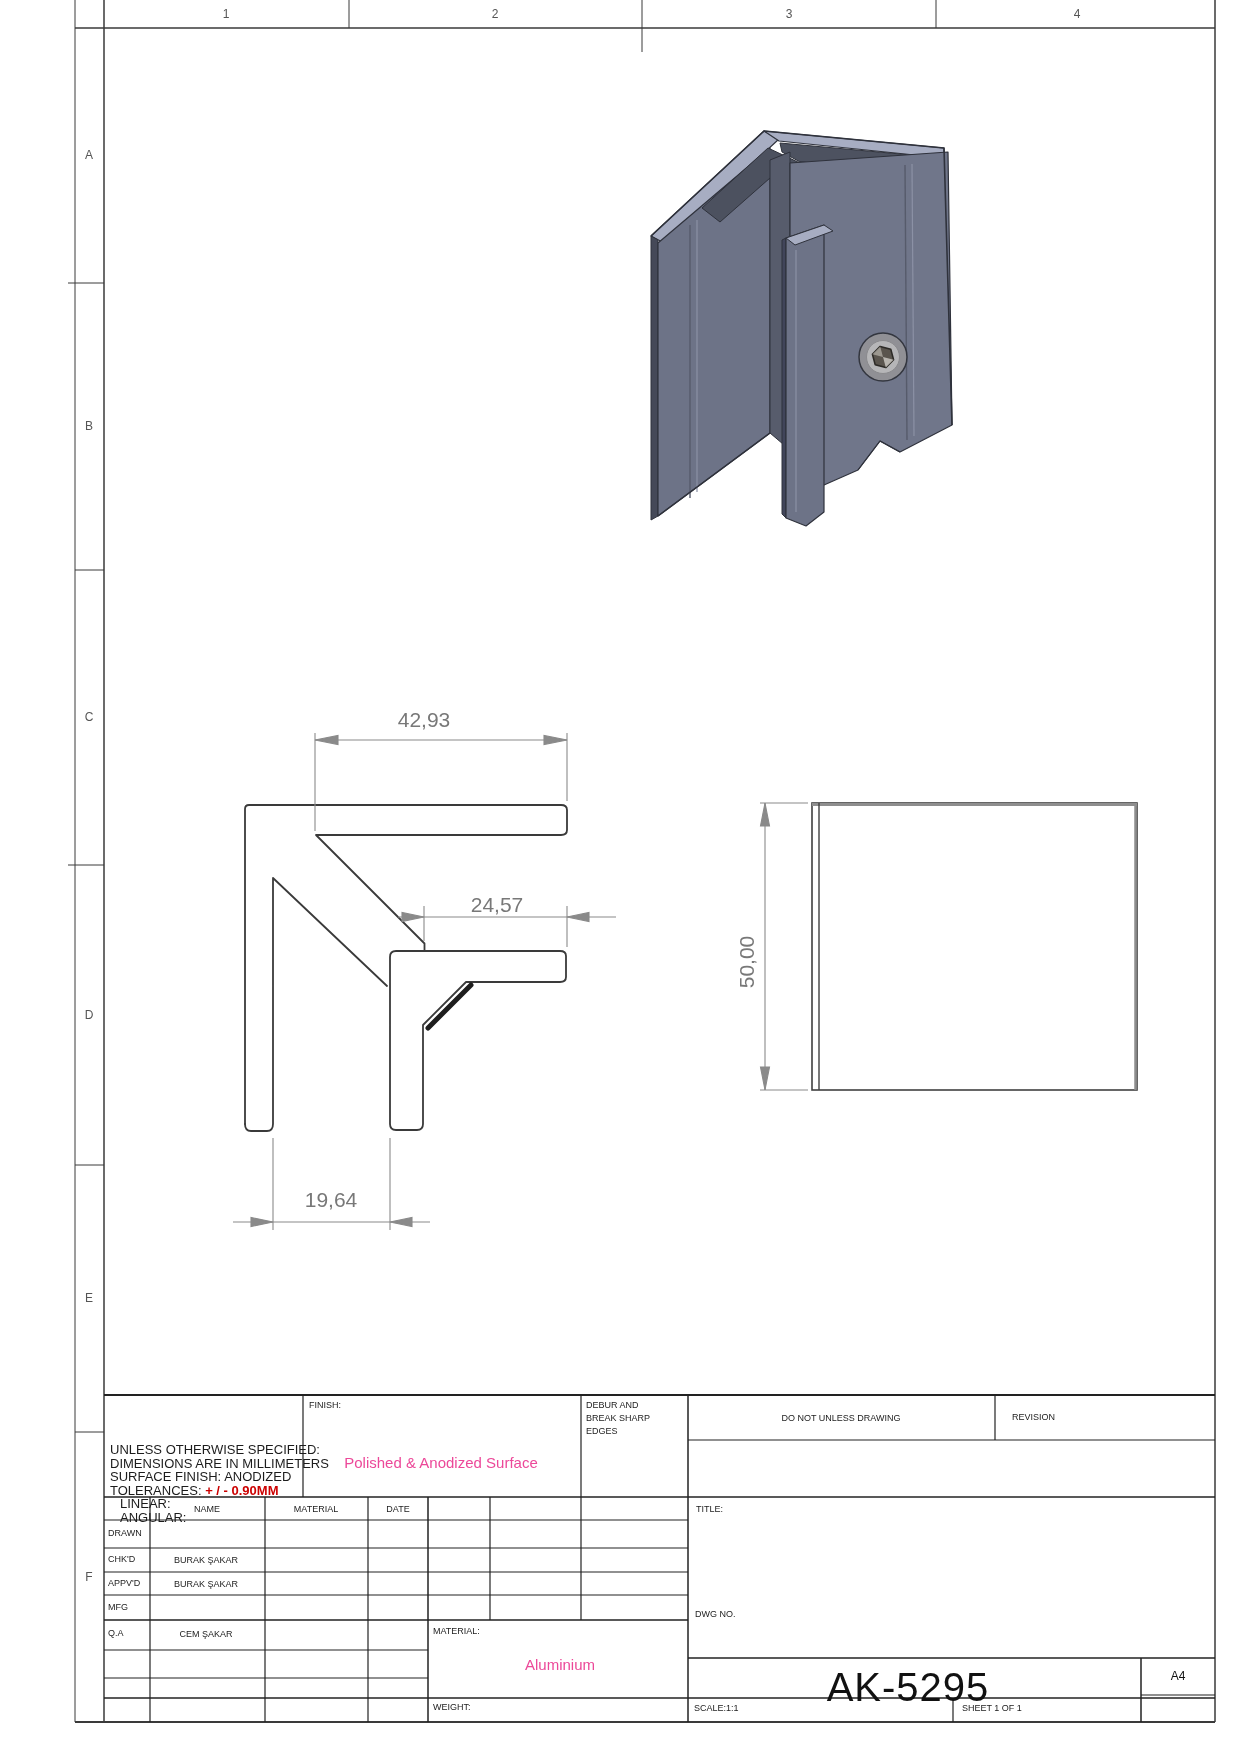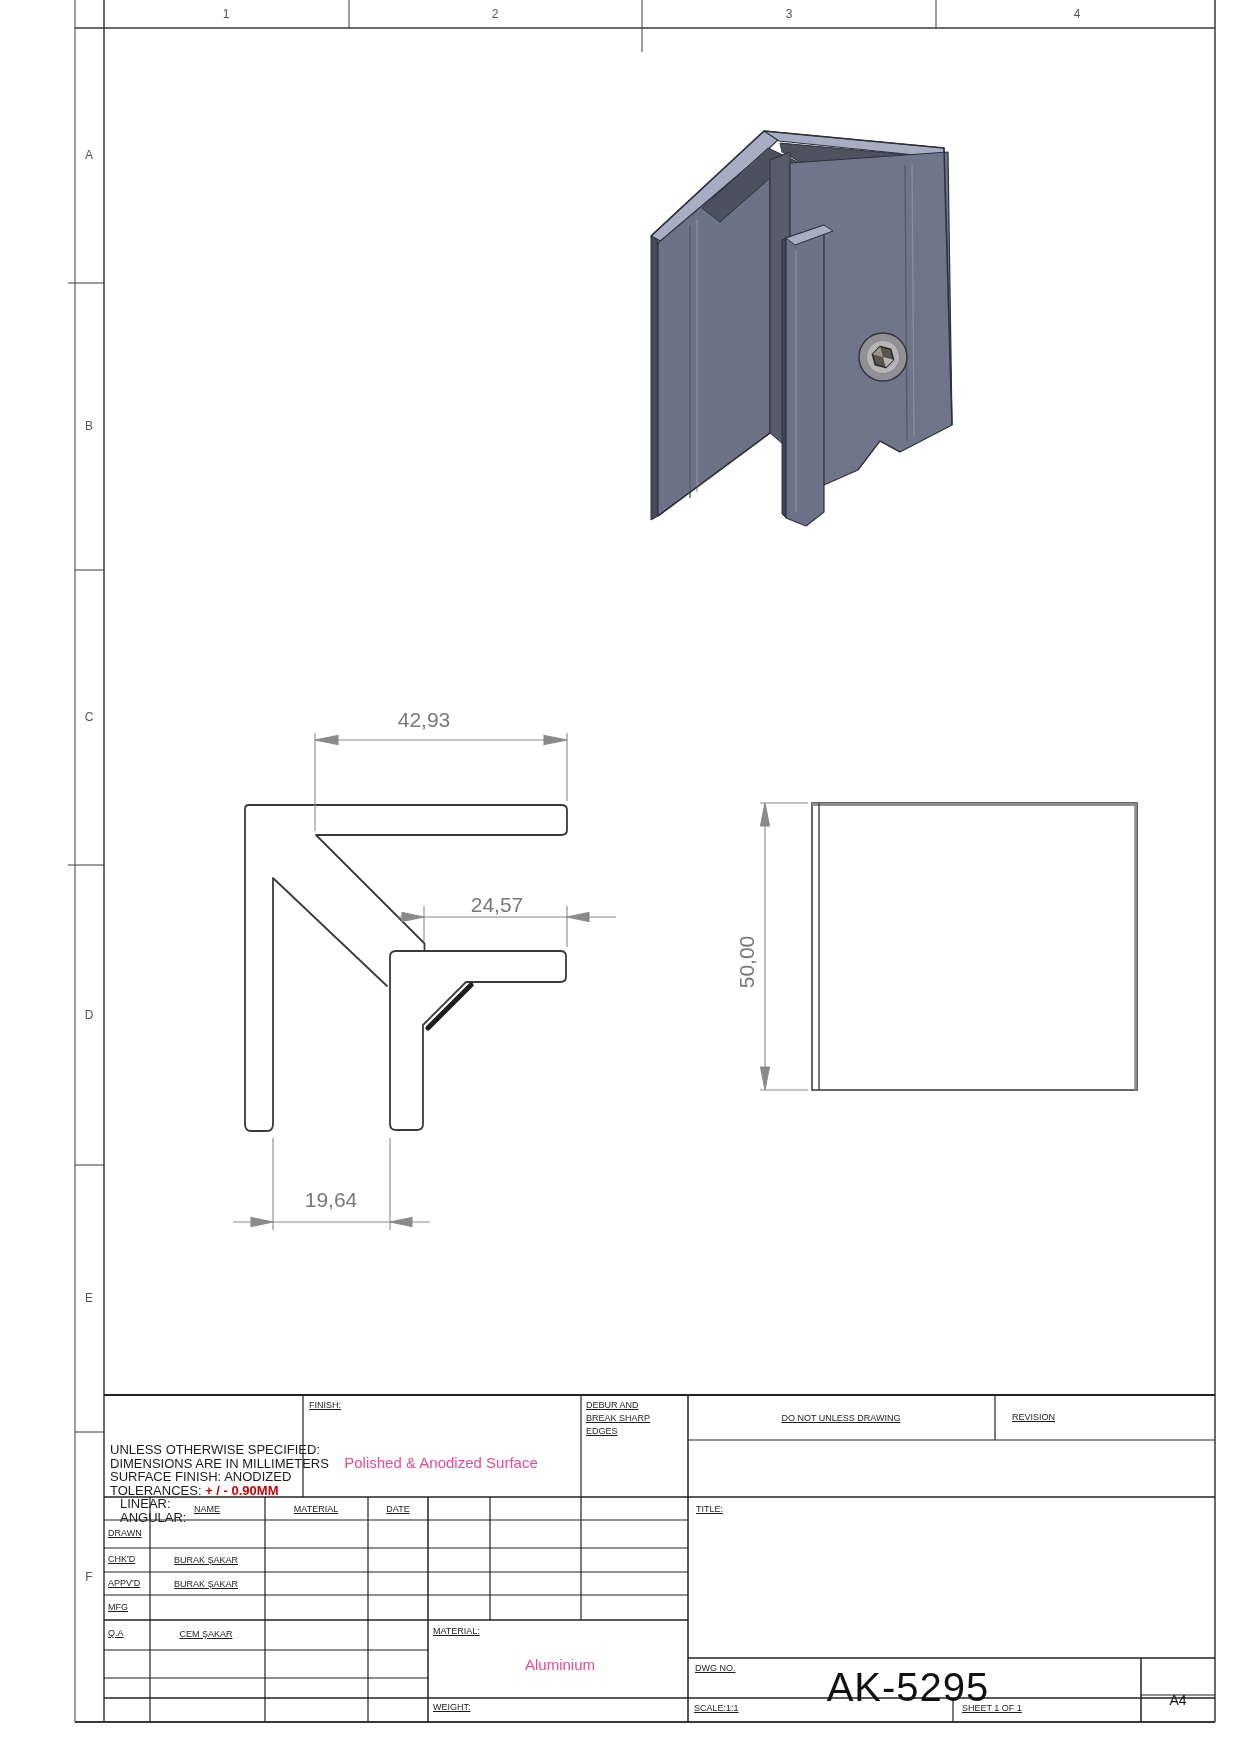--- a/index.html
+++ b/index.html
@@ -2,27 +2,27 @@
 <html><head>
 <meta charset="utf-8">
 <style>
   html,body{margin:0;padding:0;background:#ffffff;}
   #sheet{position:relative;width:1239px;height:1752px;background:#ffffff;
          font-family:"Liberation Sans",sans-serif;color:#222;overflow:hidden;}
   #drawing{position:absolute;left:0;top:0;z-index:0;}
   .txt{position:absolute;z-index:2;white-space:nowrap;}
   .c{transform:translate(-50%,-50%);text-align:center;}
   .zone{font-size:12px;color:#555;}
-  .tiny{font-size:9px;color:#1c1c1c;letter-spacing:0;text-decoration:underline;}
+  .tiny{font-size:9px;color:#1c1c1c;letter-spacing:0;}
   .tol{font-size:13px;line-height:13.5px;color:#1c1c1c;margin-top:44px;}
   .tol .ind{padding-left:10px;}
   .red{color:#cc0000;font-weight:bold;}
   .big{font-size:15px;color:#ec4899;}
   .dwg{font-size:40px;color:#111;letter-spacing:1px;}
-  .a4{font-size:14px;color:#111;margin-top:24px;}
+  .a4{font-size:12px;color:#111;}
   .dim{font-size:21px;color:#787878;}
   .rot{transform:translate(-50%,-50%) rotate(-90deg);}
 </style>
 </head>
 <body>
 
 <div id="sheet">
 
 <svg id="drawing" width="1239" height="1752" viewBox="0 0 1239 1752" xmlns="http://www.w3.org/2000/svg">
 
@@ -207,19 +207,19 @@
 <div class="txt tiny" style="left:108px;top:1578px">APPV'D</div>
 <div class="txt tiny c" style="left:206px;top:1584px">BURAK ŞAKAR</div>
 <div class="txt tiny" style="left:108px;top:1602px">MFG</div>
 <div class="txt tiny" style="left:108px;top:1628px">Q.A</div>
 <div class="txt tiny c" style="left:206px;top:1634px">CEM ŞAKAR</div>
 
 <div class="txt tiny" style="left:433px;top:1626px">MATERIAL:</div>
 <div class="txt big c" style="left:560px;top:1664px">Aluminium</div>
 <div class="txt tiny" style="left:433px;top:1702px">WEIGHT:</div>
 
-<div class="txt tiny" style="left:695px;top:1663px">DWG NO.</div>
+<div class="txt tiny" style="left:695px;top:1609px">DWG NO.</div>
 <div class="txt dwg c" style="left:908px;top:1687px">AK-5295</div>
 <div class="txt a4 c" style="left:1178px;top:1676px">A4</div>
 <div class="txt tiny" style="left:694px;top:1703px">SCALE:1:1</div>
 <div class="txt tiny" style="left:962px;top:1703px">SHEET 1 OF 1</div>
 
 </div>
 
 </body></html>

